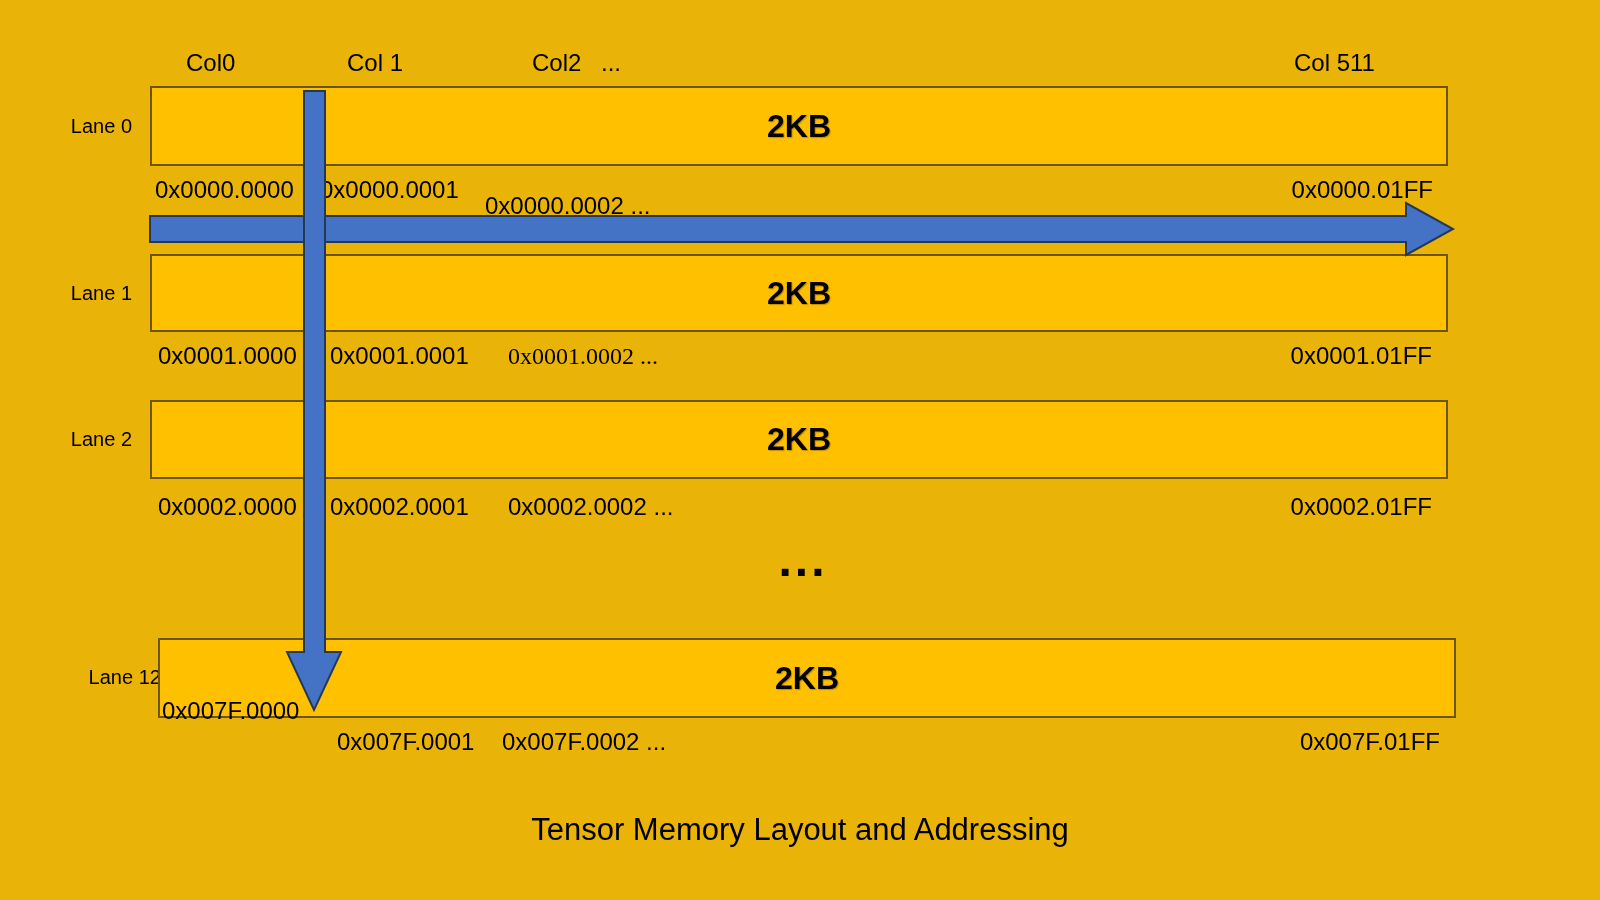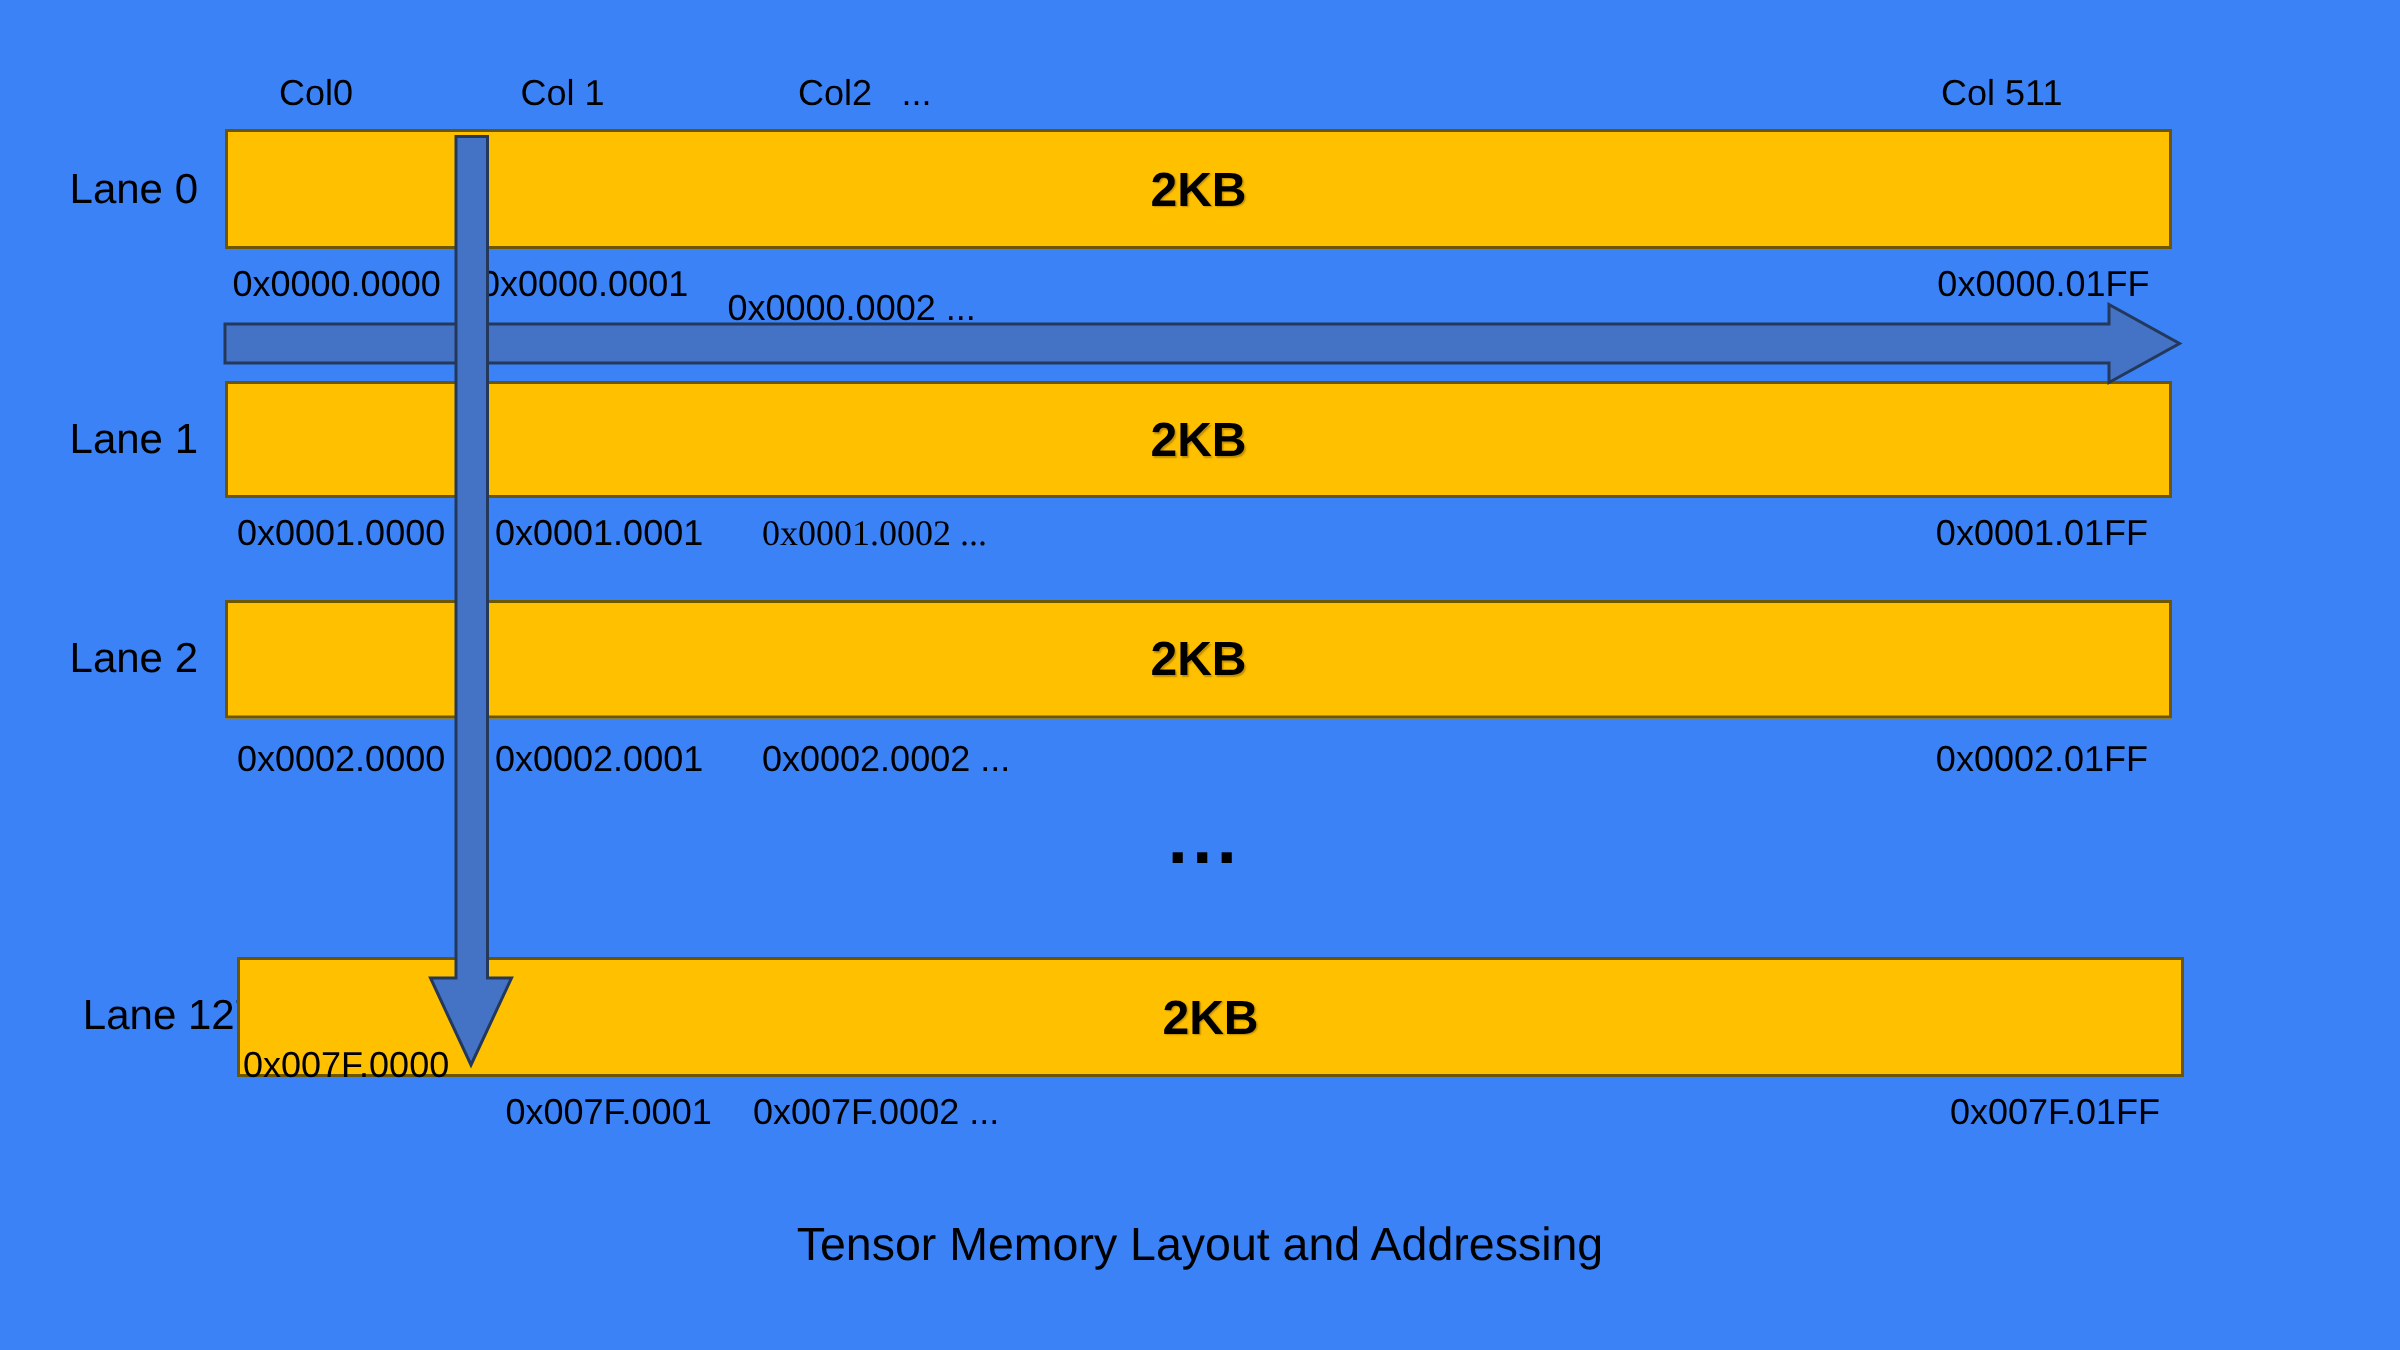--- a/index.html
+++ b/index.html
@@ -1,26 +1,26 @@
 <!DOCTYPE html>
 <html><head>
 <meta charset="utf-8">
 <style>
   html,body{margin:0;padding:0;background:#ffffff;}
   .canvas{
-    position:relative;width:1600px;height:900px;background:#3b82f6;overflow:hidden;
+    position:relative;width:1600px;height:900px;background:#eab308;overflow:hidden;
     font-family:"Liberation Sans",sans-serif;color:#000;
   }
   .hdr{position:absolute;top:48px;height:30px;font-size:24px;line-height:30px;white-space:nowrap;}
   .bar{
     position:absolute;background:#FFC000;border:2px solid #6E5600;box-sizing:border-box;
     display:flex;align-items:center;justify-content:center;
   }
   .size{font-size:32px;font-weight:bold;color:#000;text-shadow:1px 1px 1px rgba(120,80,0,.45);}
-  .lane-label{position:absolute;font-size:28px;line-height:34px;text-align:right;white-space:nowrap;}
+  .lane-label{position:absolute;font-size:20px;line-height:34px;text-align:right;white-space:nowrap;}
   .addr{position:absolute;font-size:24px;line-height:28px;white-space:nowrap;}
   .dots{position:absolute;font-size:48px;font-weight:bold;letter-spacing:3px;line-height:52px;text-align:center;}
   .title{position:absolute;left:0;width:1600px;text-align:center;font-size:31px;font-weight:500;}
   .arrows{position:absolute;left:0;top:0;pointer-events:none;}
 </style>
 </head>
 <body>
 
 <div class="canvas">
 

